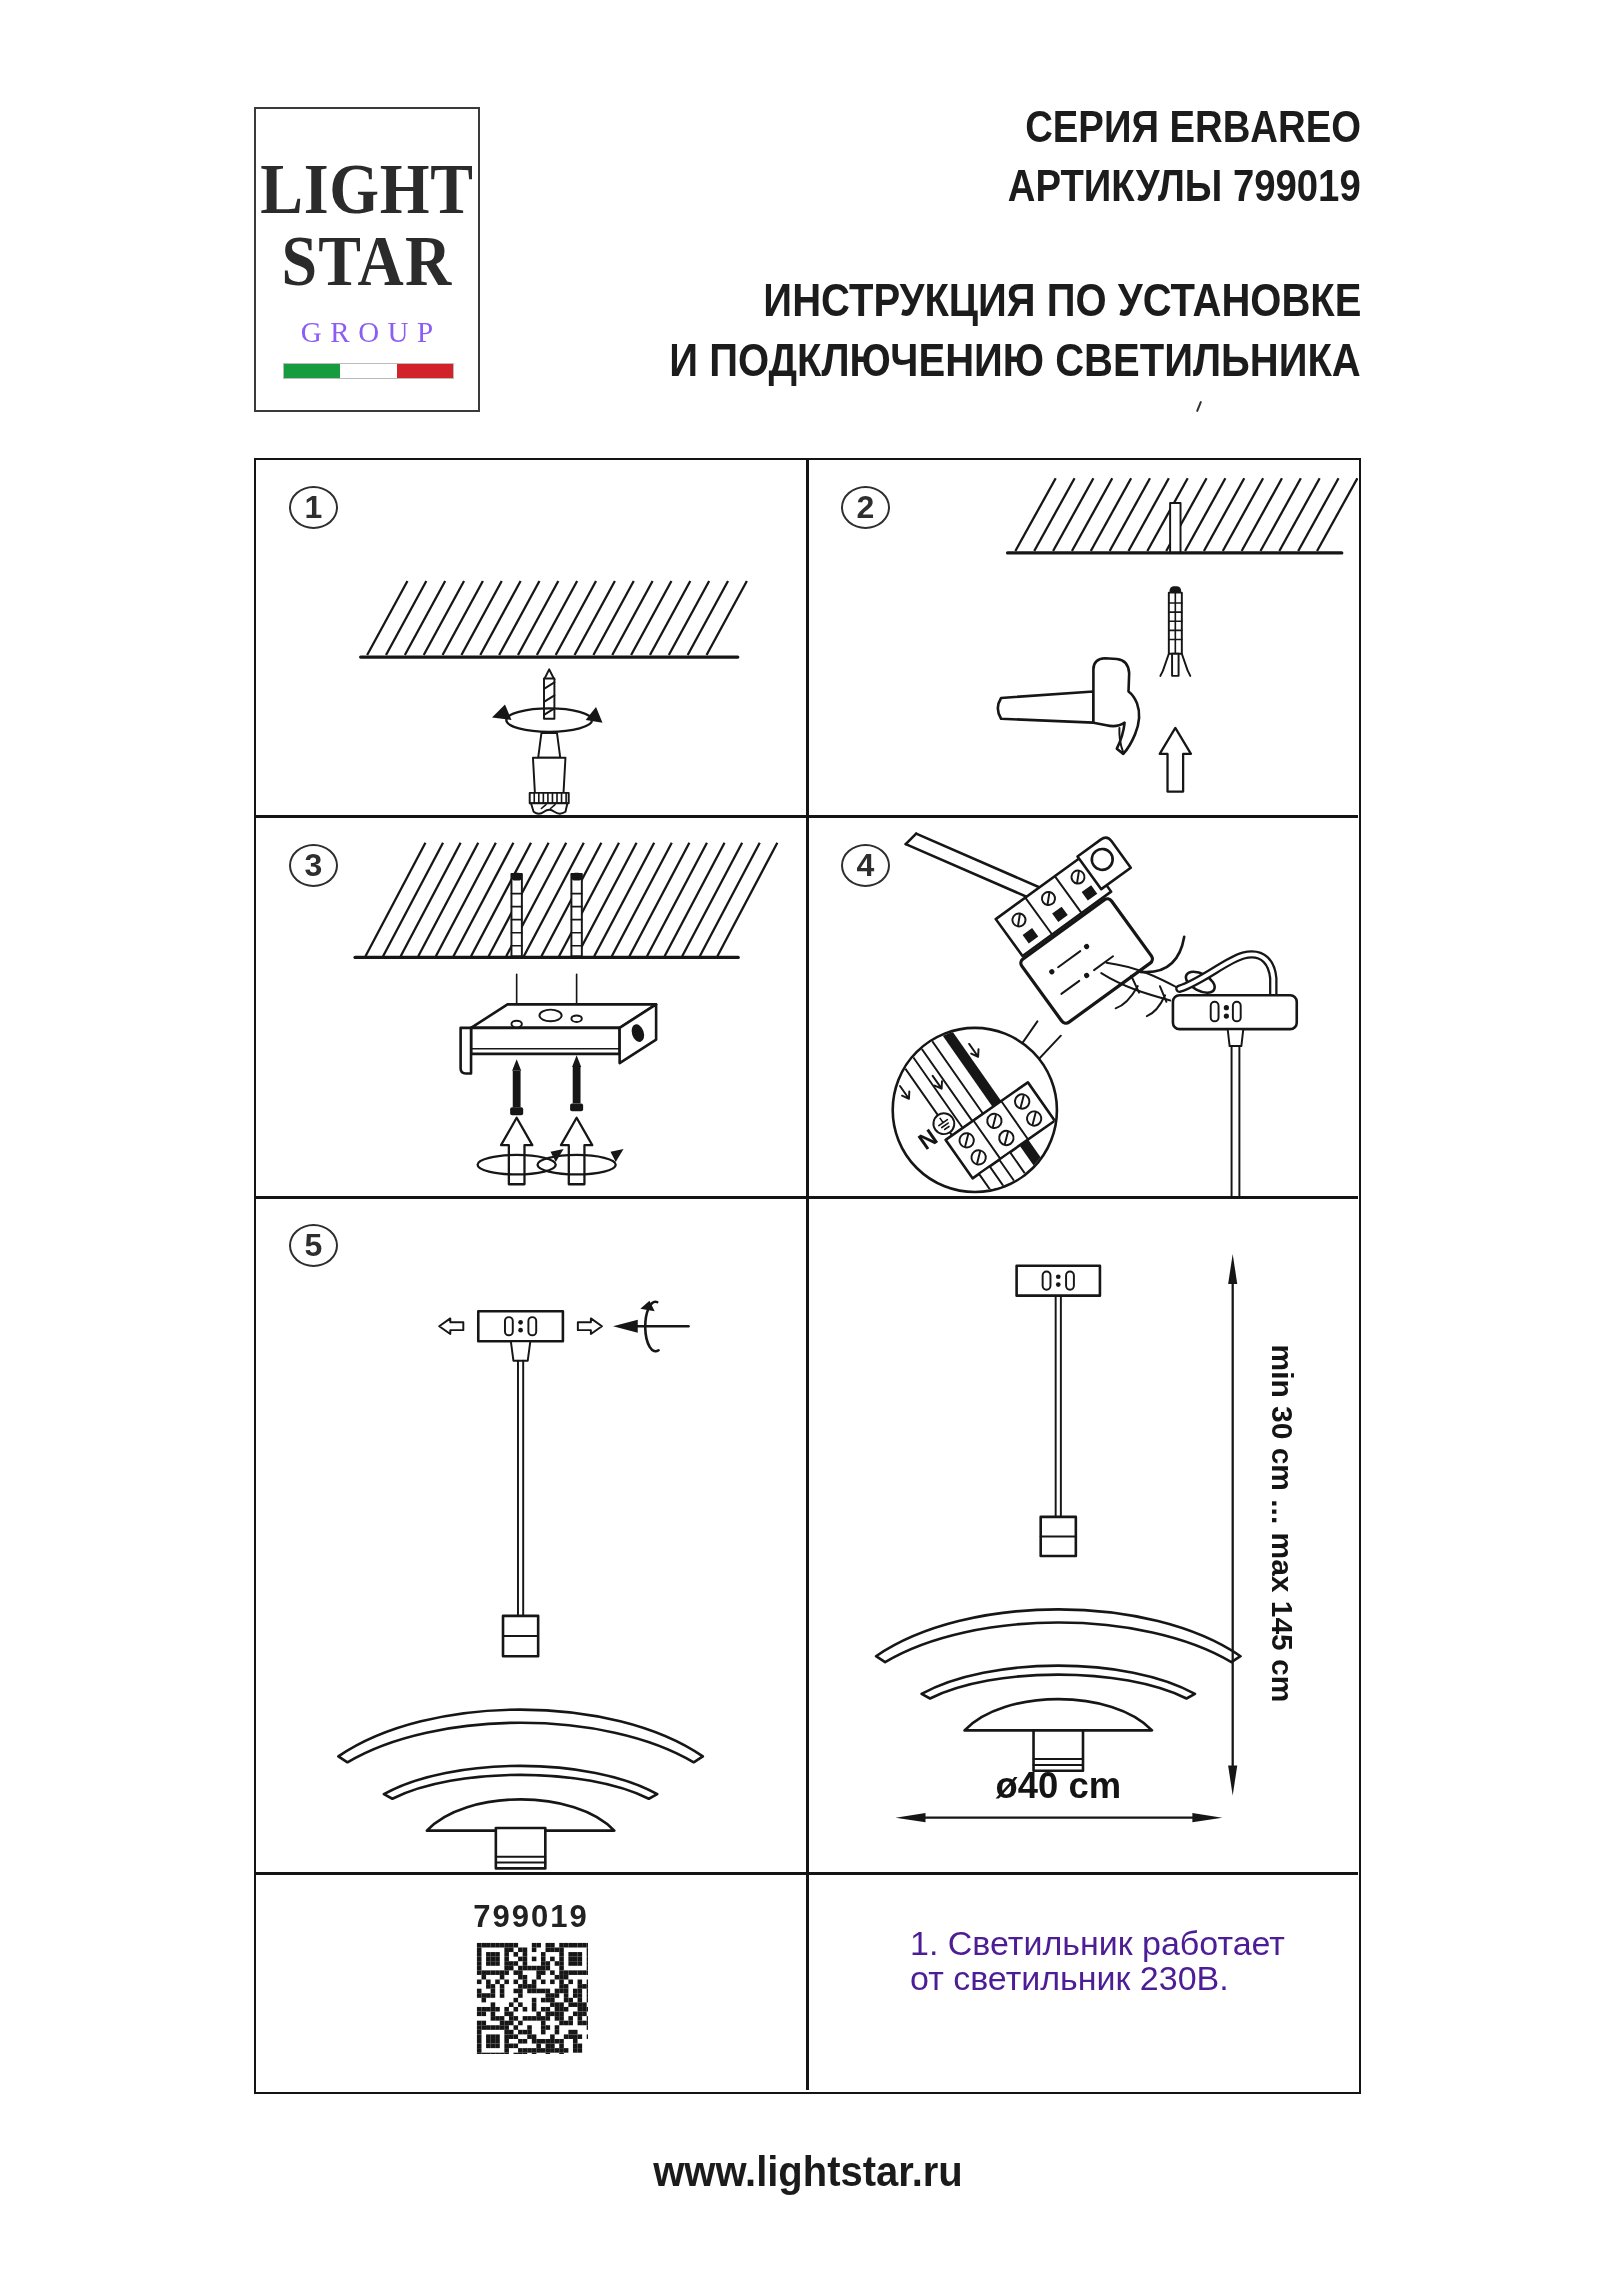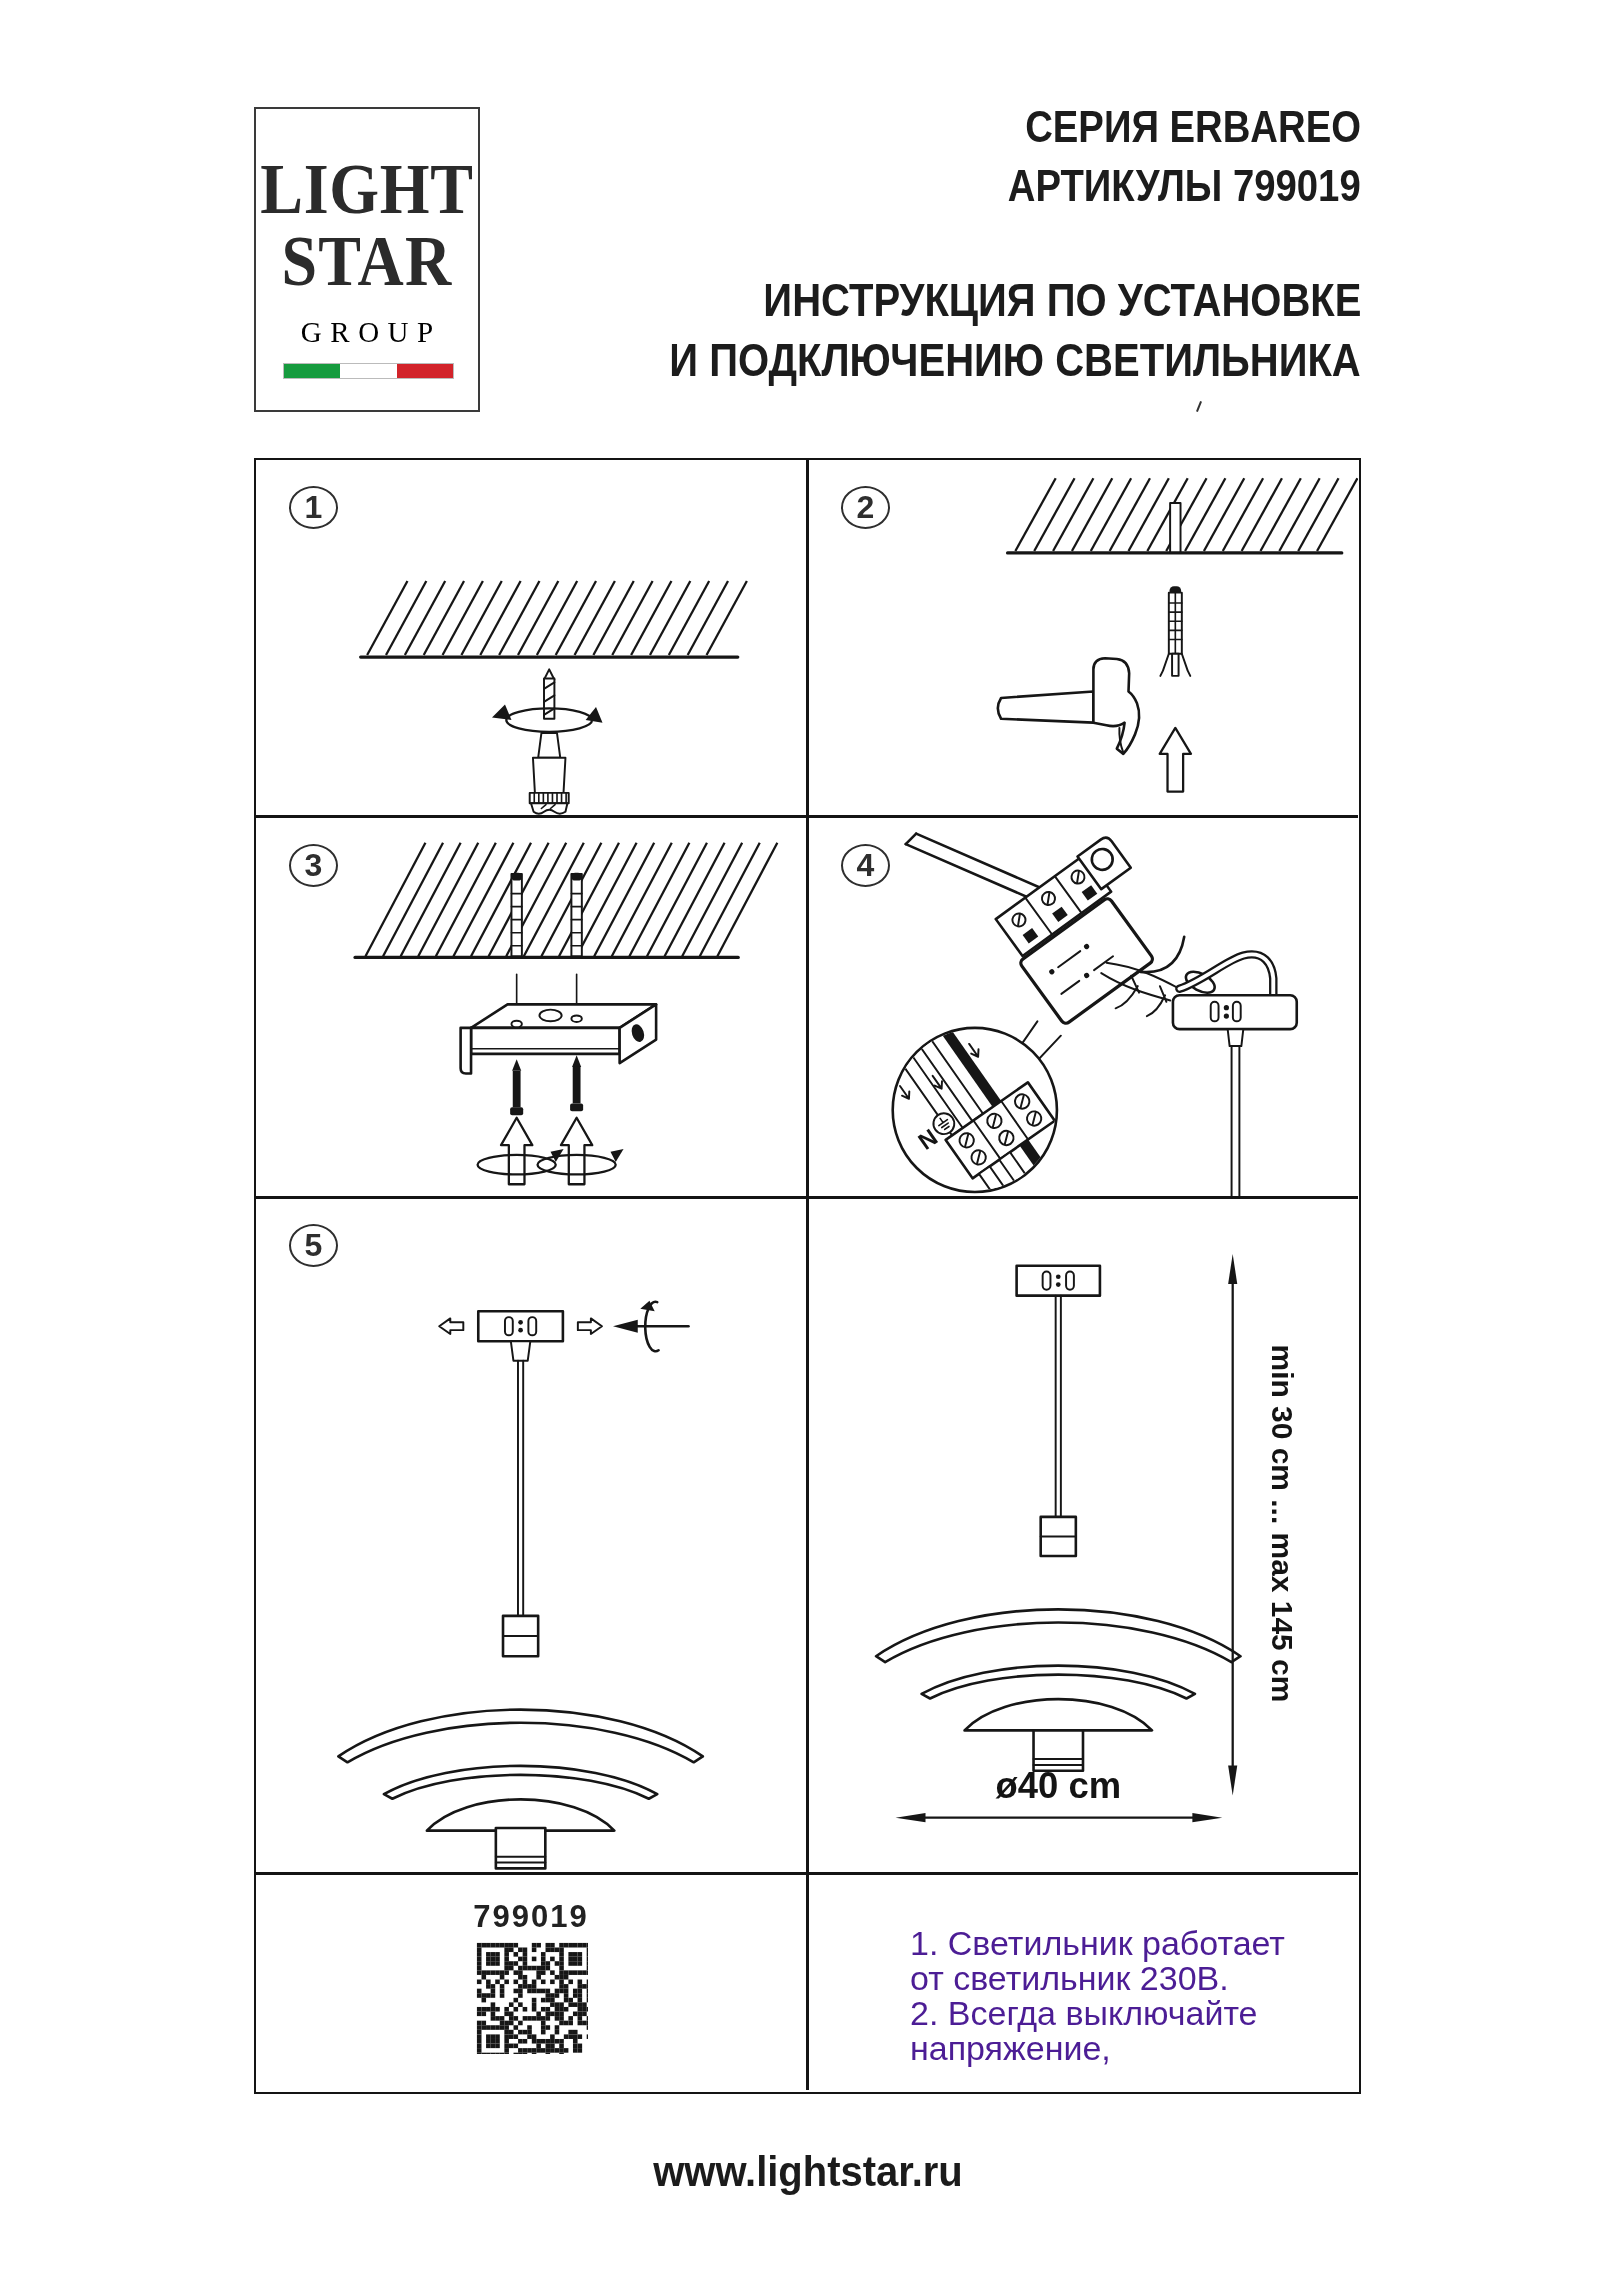--- a/index.html
+++ b/index.html
@@ -3,21 +3,21 @@
 <meta charset="utf-8">
 <style>
   html,body{margin:0;padding:0;background:#ffffff;}
   body{width:1616px;height:2284px;position:relative;font-family:"Liberation Sans","DejaVu Sans",sans-serif;color:#141414;}
   .abs{position:absolute;}
   
   .logo-box{left:254px;top:107px;width:226px;height:305px;border:2.6px solid #3a3a3a;box-sizing:border-box;}
   .logo-word{width:100%;text-align:center;font-family:"Liberation Serif","DejaVu Serif",serif;font-weight:700;color:#2b2b2b;transform:scaleY(1.12);}
   .logo-light{top:43px;font-size:64px;letter-spacing:0.7px;}
   .logo-star{top:115px;font-size:64px;letter-spacing:1.3px;}
-  .logo-group{top:207px;width:100%;text-align:center;font-family:"Liberation Serif","DejaVu Serif",serif;font-weight:400;font-size:29px;letter-spacing:8.5px;text-indent:8.5px;color:#000000;}
+  .logo-group{top:207px;width:100%;text-align:center;font-family:"Liberation Serif","DejaVu Serif",serif;font-weight:400;font-size:29px;letter-spacing:8.5px;text-indent:8.5px;color:#8b5cf6;}
   .flag{top:254px;left:27px;width:171px;height:15.6px;display:flex;border:0.7px solid #bbb;box-sizing:border-box;}
   .flag div{flex:1;}
   .hdr-line{right:255px;text-align:right;font-weight:700;transform:scaleX(.87);transform-origin:100% 50%;white-space:nowrap;color:#1c1c1c;}
   .hdr-series{top:102px;font-size:44px;}
   .hdr-articles{top:161px;font-size:44px;}
   .hdr-instr1{top:273px;font-size:46px;}
   .hdr-instr2{top:333px;font-size:46px;}
   .stray{left:1198px;top:401px;width:2px;height:11px;background:#333;transform:rotate(22deg);}
   
   .grid{left:254px;top:458px;width:1107px;height:1636px;border:2.6px solid #141414;box-sizing:border-box;}
@@ -731,19 +731,18 @@
         <rect x="90" y="174" width="7" height="7" fill="#161616"></rect>
         <rect x="111" y="174" width="7" height="7" fill="#161616"></rect>
         <rect x="132" y="174" width="7" height="7" fill="#161616"></rect>
       </svg>
   </div>
 
   <div class="abs cell" style="left:552px;top:1414px;width:550px;height:216px">
     <div class="abs" style="left:102px;top:52px;font-size:34px;line-height:35px;color:#4c1d95">
       <div>1. Светильник работает</div>
       <div>от светильник 230В.</div>
-      <div>2. Всегда выключайте напряжение,</div>
     </div>
   </div>
 </div>
 
 <div class="abs footer">www.lightstar.ru</div>
 
 
 </body></html>

